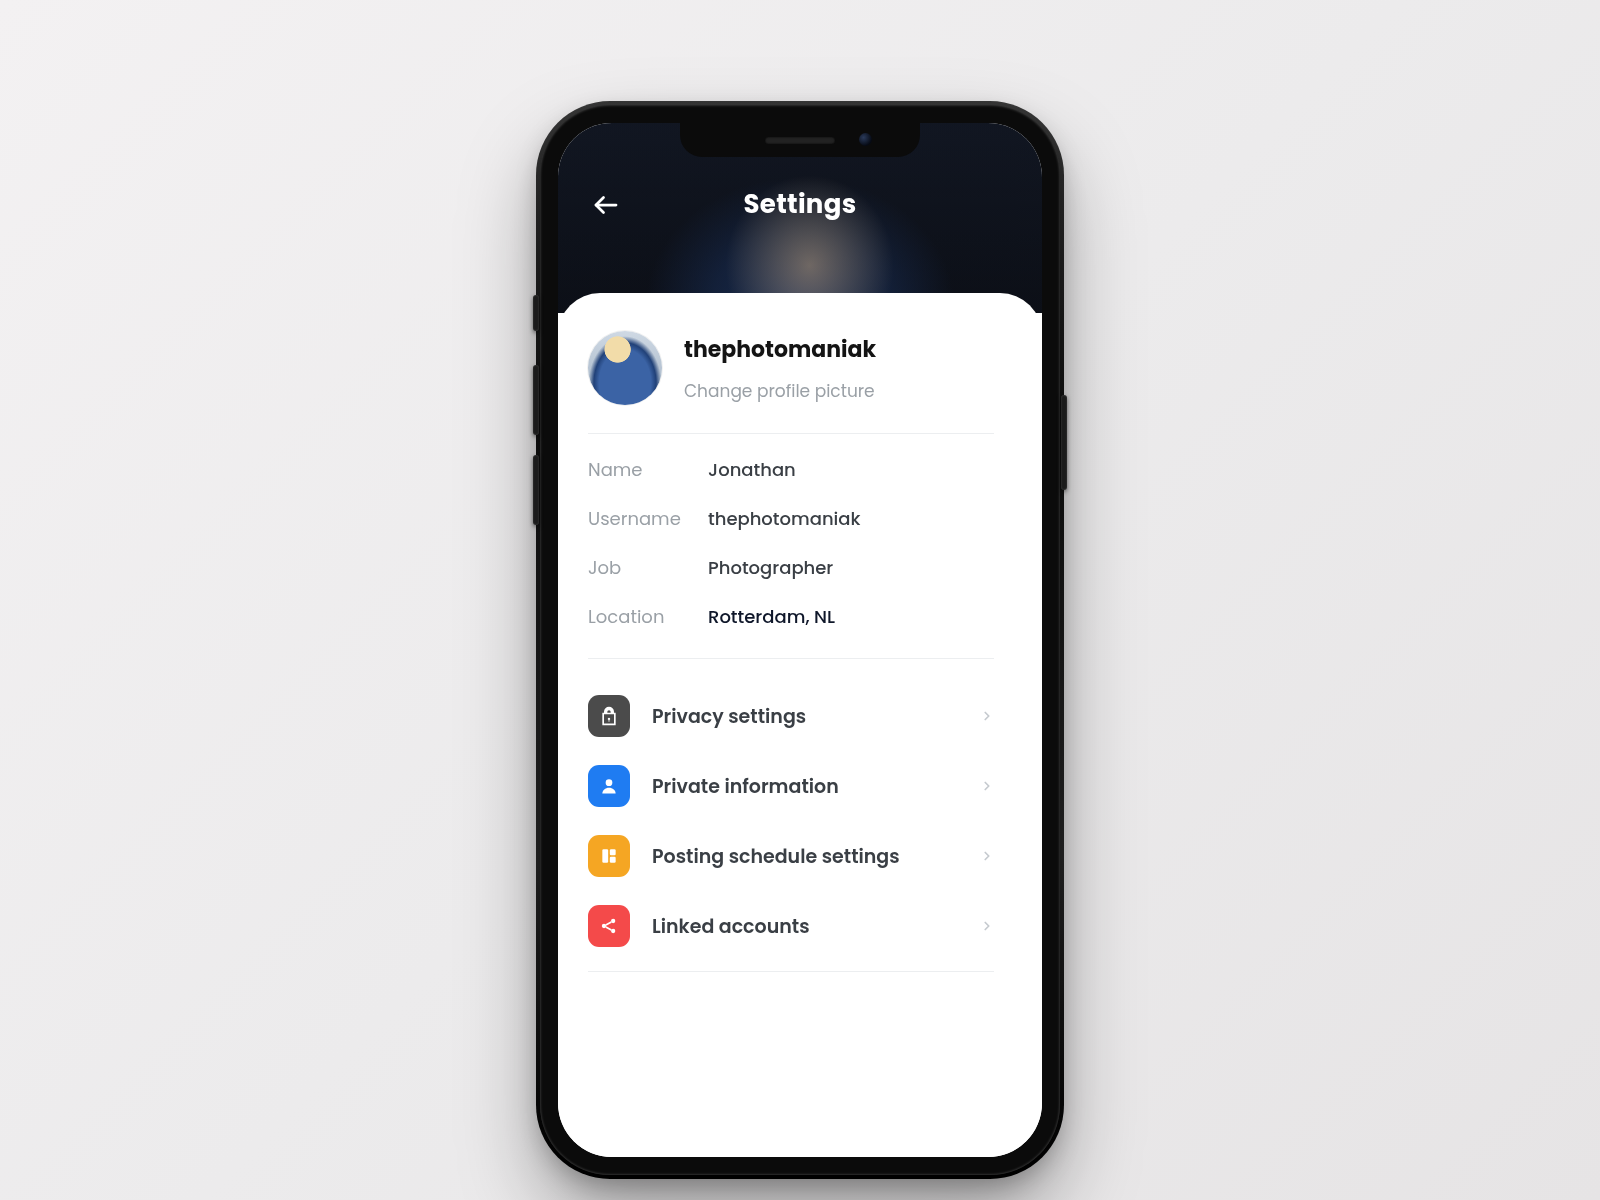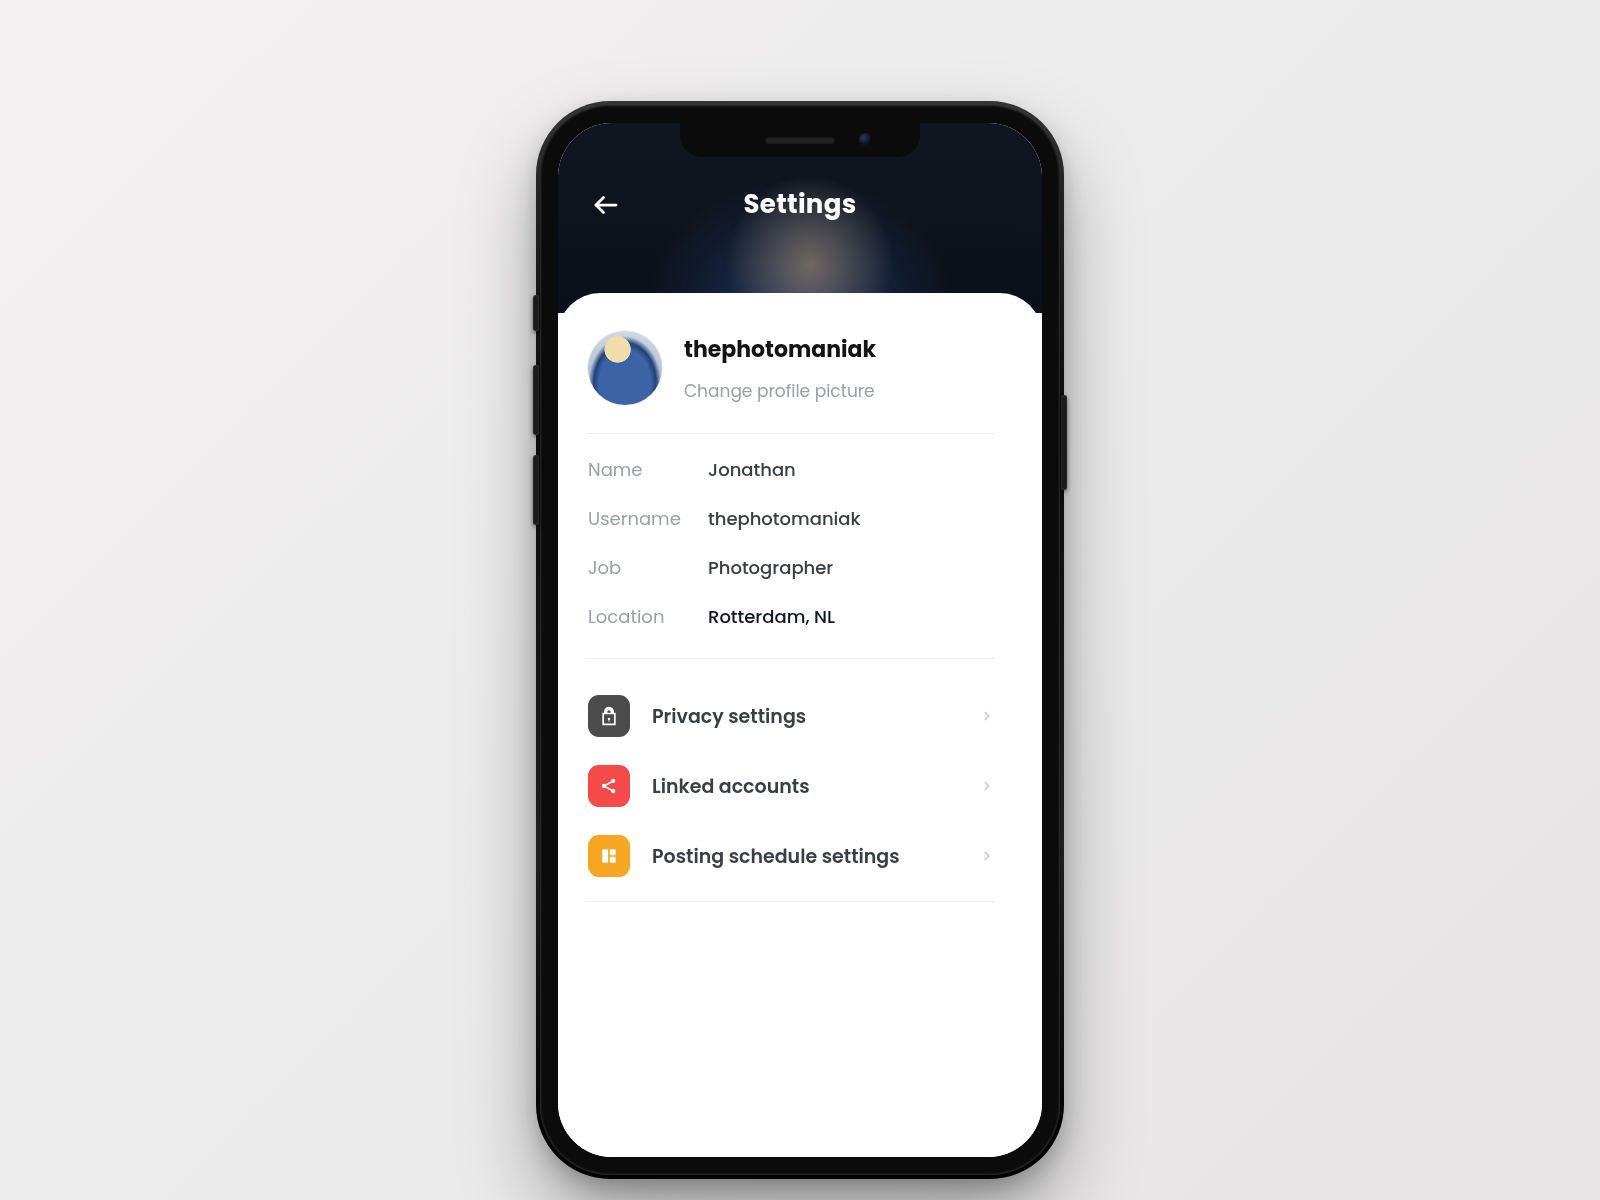--- a/index.html
+++ b/index.html
@@ -201,50 +201,62 @@
                 <path d="M8 10h8v10H8z" fill="none"></path>
                 <path d="M12 14a1.5 1.5 0 00-.5 2.9V19h1v-2.1A1.5 1.5 0 0012 14z" fill="#fff"></path>
               </svg>
           </div>
           <div class="menu-label">Privacy settings</div>
           <svg class="chev" width="14" height="14" viewBox="0 0 24 24" fill="none" stroke="currentColor" stroke-width="3" stroke-linecap="round" stroke-linejoin="round">
               <polyline points="9 18 15 12 9 6"></polyline>
             </svg>
         </div>
 
+        <div class="menu-item">
+          <div class="menu-icon ic-private">
+            <svg width="20" height="20" viewBox="0 0 24 24" fill="#fff">
+                <circle cx="12" cy="8" r="4"></circle>
+                <path d="M4 21c0-4 3.6-7 8-7s8 3 8 7" fill="#fff"></path>
+              </svg>
+          </div>
+          <div class="menu-label">Private information</div>
+          <svg class="chev" width="14" height="14" viewBox="0 0 24 24" fill="none" stroke="currentColor" stroke-width="3" stroke-linecap="round" stroke-linejoin="round">
+              <polyline points="9 18 15 12 9 6"></polyline>
+            </svg>
+        </div>
+
+        <div class="menu-item">
+          <div class="menu-icon ic-schedule">
+            <svg width="20" height="20" viewBox="0 0 24 24" fill="#fff">
+                <rect x="4" y="4" width="7" height="16" rx="1.5"></rect>
+                <rect x="13" y="4" width="7" height="7" rx="1.5"></rect>
+                <rect x="13" y="13" width="7" height="7" rx="1.5"></rect>
+              </svg>
+          </div>
+          <div class="menu-label">Posting schedule settings</div>
+          <svg class="chev" width="14" height="14" viewBox="0 0 24 24" fill="none" stroke="currentColor" stroke-width="3" stroke-linecap="round" stroke-linejoin="round">
+              <polyline points="9 18 15 12 9 6"></polyline>
+            </svg>
+        </div>
 
         <div class="menu-item">
           <div class="menu-icon ic-linked">
             <svg width="20" height="20" viewBox="0 0 24 24" fill="#fff">
                 <circle cx="6" cy="12" r="2.6"></circle>
                 <circle cx="17" cy="6" r="2.6"></circle>
                 <circle cx="17" cy="18" r="2.6"></circle>
                 <path d="M8.2 10.9l6.6-3.8M8.2 13.1l6.6 3.8" stroke="#fff" stroke-width="2"></path>
               </svg>
           </div>
           <div class="menu-label">Linked accounts</div>
           <svg class="chev" width="14" height="14" viewBox="0 0 24 24" fill="none" stroke="currentColor" stroke-width="3" stroke-linecap="round" stroke-linejoin="round">
               <polyline points="9 18 15 12 9 6"></polyline>
             </svg>
         </div>
 
-        <div class="menu-item">
-          <div class="menu-icon ic-schedule">
-            <svg width="20" height="20" viewBox="0 0 24 24" fill="#fff">
-                <rect x="4" y="4" width="7" height="16" rx="1.5"></rect>
-                <rect x="13" y="4" width="7" height="7" rx="1.5"></rect>
-                <rect x="13" y="13" width="7" height="7" rx="1.5"></rect>
-              </svg>
-          </div>
-          <div class="menu-label">Posting schedule settings</div>
-          <svg class="chev" width="14" height="14" viewBox="0 0 24 24" fill="none" stroke="currentColor" stroke-width="3" stroke-linecap="round" stroke-linejoin="round">
-              <polyline points="9 18 15 12 9 6"></polyline>
-            </svg>
-        </div>
-
       </div>
 
       <div class="divider" style="margin-top:10px"></div>
 
     </div>
 
   </div>
 </div>
 
 </body></html>

